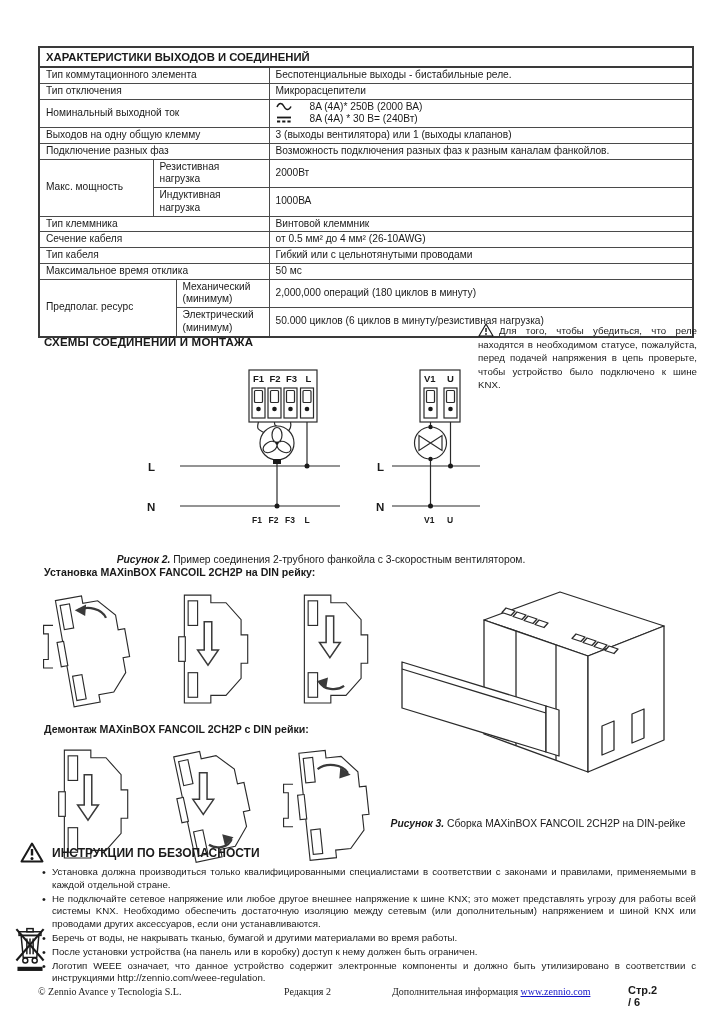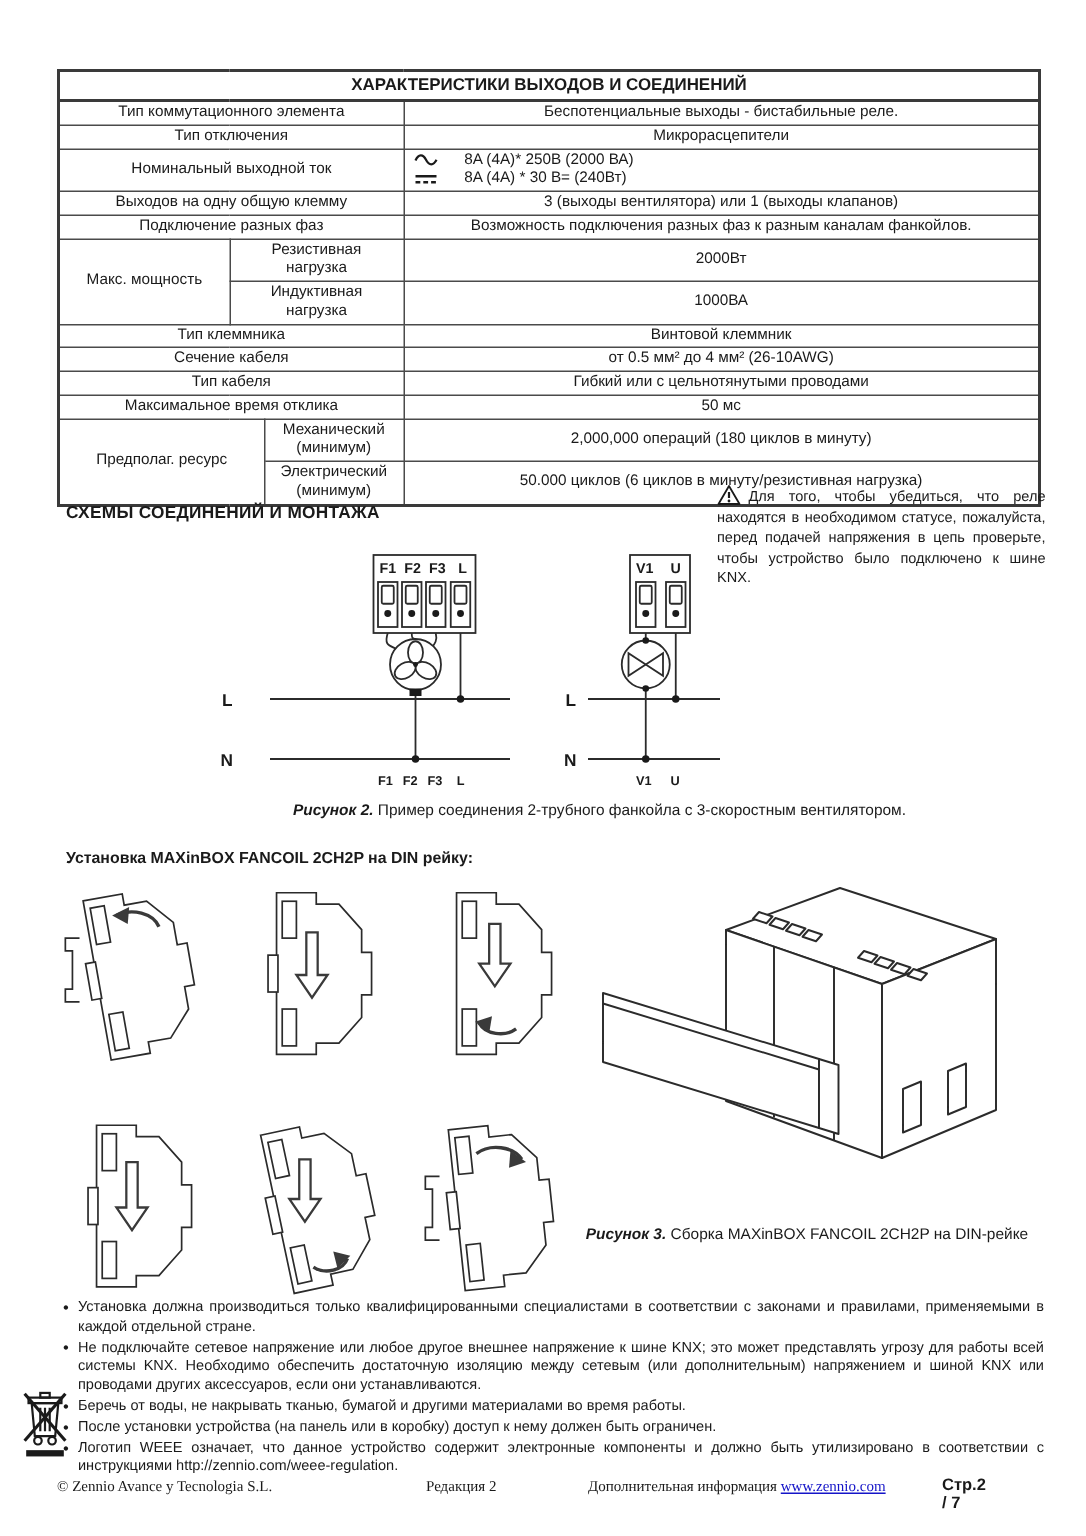--- a/index.html
+++ b/index.html
@@ -9,33 +9,33 @@
     overflow:hidden;
   }
   
   table.spec {
     position:absolute; left:38px; top:46px; width:654px;
     border-collapse:collapse; table-layout:fixed; font-size:10.2px;
     border:2px solid #3a3a3a;
   }
   table.spec td {
     border:1px solid #4a4a4a; padding:1px 6px; vertical-align:middle; line-height:1.25;
-    overflow:hidden; white-space:normal;text-align:center;
+    overflow:hidden; white-space:normal;
   }
   table.spec tr.title-row td {
     font-weight:bold; font-size:11.3px; padding:2px 6px; border-bottom:2px solid #3a3a3a;
   }
   .vline { display:flex; align-items:center; gap:18px; }
   .symicon { flex:0 0 auto; display:inline-block; }
   
   .h-schemes { position:absolute; left:44px; top:336px; font-weight:bold; font-size:11.5px; letter-spacing:0.2px; }
   .h-install { position:absolute; left:44px; top:566px; font-weight:bold; font-size:10.6px; }
   .h-removal { position:absolute; left:44px; top:723px; font-weight:bold; font-size:10.6px; }
   .caption { position:absolute; font-size:10.3px; text-align:center; }
-  .cap2 { left:38px; top:535px; width:566px;text-align:right; }
+  .cap2 { left:38px; top:554px; width:566px; }
   .cap3 { left:378px; top:818px; width:320px; }
   .cap-label { font-weight:bold; font-style:italic; }
   
   .warn-note {
     position:absolute; left:478px; top:323px; width:219px;
     font-size:9.7px; line-height:1.4; text-align:justify;
   }
   .warn-note svg { vertical-align:-3px; margin-right:5px; }
   
   .safety-head { position:absolute; left:20px; top:842px; display:flex; align-items:center; gap:8px; }
@@ -284,20 +284,21 @@
     <svg width="104" height="128" viewBox="0 0 110 132">
       <path d="M30,8 L58,8 L58,16 L74,16 L90,34 L90,50 L97,50 L97,80 L90,80 L90,96 L74,114 L58,114 L58,122 L30,122 Z" class="diag-fill"></path>
       <rect x="34" y="14" width="10" height="26" class="diag-fill"></rect>
       <rect x="34" y="90" width="10" height="26" class="diag-fill"></rect>
       <polygon points="53,30 61,30 61,58 68,58 57,74 46,58 53,58" fill="#fff" stroke="#3a3a3a" stroke-width="1.6"></polygon>
       <path d="M72,104 A16,12 0 0 1 46,100" fill="none" stroke="#3a3a3a" stroke-width="2.4"></path>
       <polygon points="43,99 55,95 53,107" fill="#3a3a3a"></polygon>
     </svg>
   </div>
 
+  <div class="h-removal">Демонтаж MAXinBOX FANCOIL 2CH2P с DIN рейки:</div>
 
   <div class="din-row-removal">
     <svg width="104" height="128" viewBox="0 0 110 132">
       <path d="M30,8 L58,8 L58,16 L74,16 L90,34 L90,50 L97,50 L97,80 L90,80 L90,96 L74,114 L58,114 L58,122 L30,122 Z" class="diag-fill"></path>
       <rect x="34" y="14" width="10" height="26" class="diag-fill"></rect>
       <rect x="34" y="90" width="10" height="26" class="diag-fill"></rect>
       <rect x="24" y="52" width="7" height="26" class="diag-fill"></rect>
       <polygon points="51,34 59,34 59,66 66,66 55,82 44,66 51,66" fill="#fff" stroke="#3a3a3a" stroke-width="1.6"></polygon>
     </svg>
     <svg width="104" height="128" viewBox="0 0 110 132">
@@ -353,20 +354,28 @@
         <line x1="6" y1="95" x2="150" y2="139" fill="none"></line>
         <polygon points="150,132 163,136 163,182 150,178"></polygon>
       </g>
     </g>
   </svg>
 
   <div class="caption cap3">
     <span class="cap-label">Рисунок 3.</span><span> Сборка MAXinBOX FANCOIL 2CH2P на DIN-рейке</span>
   </div>
 
+  <div class="safety-head">
+    <svg width="24" height="21" viewBox="0 0 24 21">
+        <polygon points="12,1.5 22.5,19.5 1.5,19.5" fill="#fff" stroke="#1a1a1a" stroke-width="2" stroke-linejoin="round"></polygon>
+        <line x1="12" y1="7" x2="12" y2="13.5" stroke="#1a1a1a" stroke-width="2.4"></line>
+        <circle cx="12" cy="16.5" r="1.5" fill="#1a1a1a"></circle>
+      </svg>
+    <span class="t">ИНСТРУКЦИИ ПО БЕЗОПАСНОСТИ</span>
+  </div>
 
   <ul class="safety-list">
     <li>Установка должна производиться только квалифицированными специалистами в соответствии с законами и правилами, применяемыми в каждой отдельной стране.</li>
     <li>Не подключайте сетевое напряжение или любое другое внешнее напряжение к шине KNX; это может представлять угрозу для работы всей системы KNX. Необходимо обеспечить достаточную изоляцию между сетевым (или дополнительным) напряжением и шиной KNX или проводами других аксессуаров, если они устанавливаются.</li>
     <li>Беречь от воды, не накрывать тканью, бумагой и другими материалами во время работы.</li>
     <li>После установки устройства (на панель или в коробку) доступ к нему должен быть ограничен.</li>
     <li>Логотип WEEE означает, что данное устройство содержит электронные компоненты и должно быть утилизировано в соответствии с инструкциями http://zennio.com/weee-regulation.</li>
   </ul>
 
   <svg class="weee" width="30" height="46" viewBox="0 0 28 44">
@@ -382,16 +391,16 @@
       <line x1="1" y1="3" x2="27" y2="33" stroke-width="2"></line>
       <line x1="27" y1="3" x2="1" y2="33" stroke-width="2"></line>
     </g>
     <rect x="2" y="39" width="24" height="4" fill="#1a1a1a"></rect>
   </svg>
 
   <div class="footer">
     <span class="f-copy">© Zennio Avance y Tecnologia S.L.</span>
     <span class="f-ed">Редакция 2</span>
     <span class="f-info"><span>Дополнительная информация </span><span class="f-link">www.zennio.com</span></span>
-    <span class="f-page">Стр.2 / 7</span>
+    <span class="f-page">Стр.2 / 6</span>
   </div>
 
 </div>
 
 </body></html>

